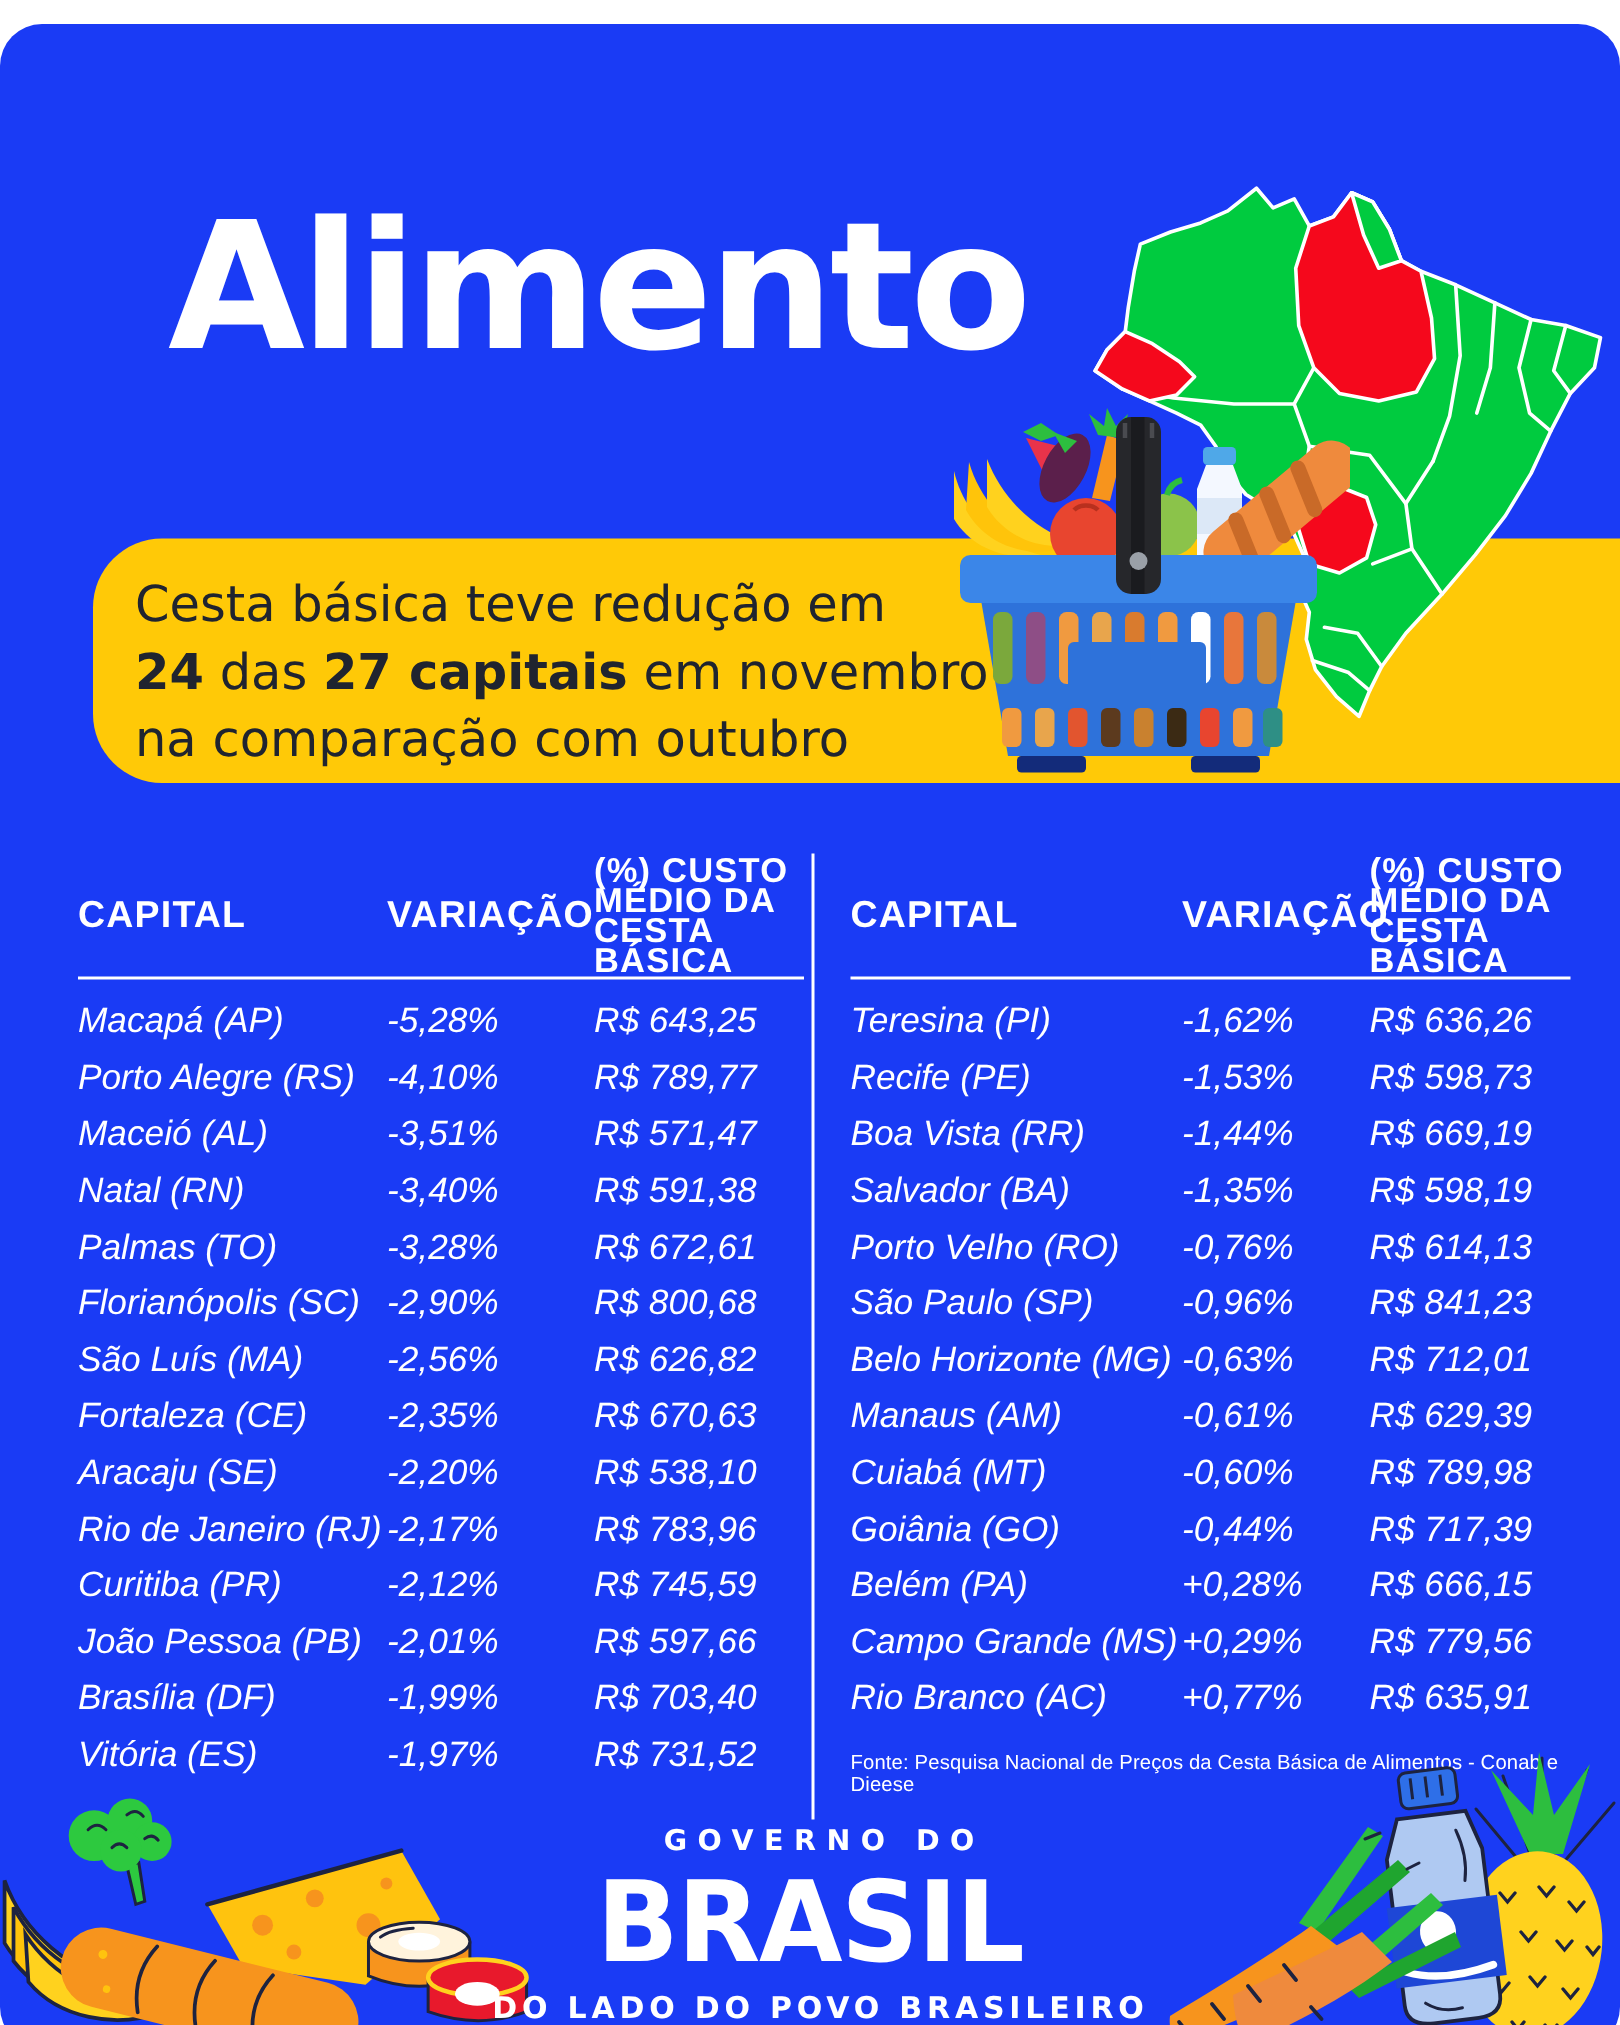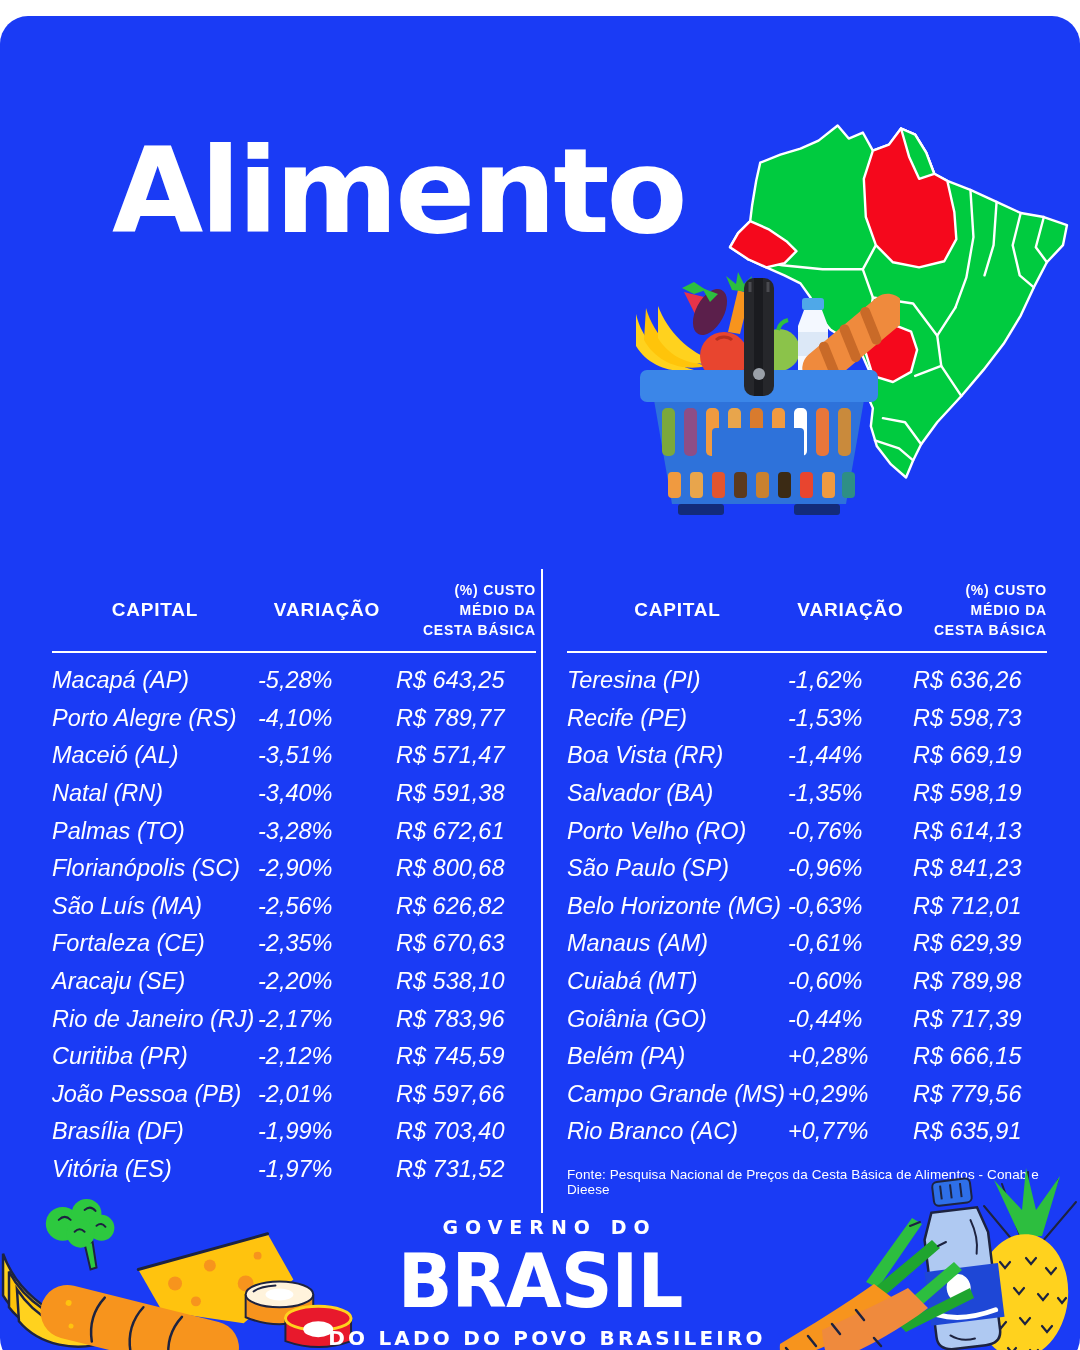--- a/index.html
+++ b/index.html
@@ -25,22 +25,22 @@
   
   .map{position:absolute;left:722px;top:100px;width:347px;height:368px;z-index:2;}
   .basket{position:absolute;left:632px;top:254px;width:268px;height:254px;z-index:3;}
   
   .tables{position:absolute;top:553px;left:52px;width:995px;z-index:2;}
   .t{position:absolute;top:0;font-family:"Liberation Sans",sans-serif;}
   .t-left{left:0;width:484px;--c1:206px;--c2:138px;--c3:140px;}
   .t-right{left:515px;width:480px;--c1:221px;--c2:125px;--c3:134px;}
   .t-head{display:grid;grid-template-columns:var(--c1) var(--c2) var(--c3);
     align-items:center;height:82px;border-bottom:2px solid #fff;}
-  .t-head .h{font-size:19px;font-weight:700;letter-spacing:0.8px;text-align:center;}
-  .t-head .h3{font-size:14px;line-height:20px;text-align:right;white-space:pre-line;}
+  .t-head .h{font-size:25px;font-weight:700;letter-spacing:0.8px;}
+  .t-head .h3{font-size:23px;line-height:20px;text-align:left;white-space:pre-line;}
   .t-rows{padding-top:9px;}
   .t-row{display:grid;grid-template-columns:var(--c1) var(--c2) var(--c3);
     align-items:center;height:37.6px;font-size:23.5px;font-weight:400;white-space:nowrap;font-style:italic;}
   .divider{position:absolute;left:489px;top:0;width:2px;height:644px;background:#fff;}
   .source{margin-top:16px;font-size:13.5px;letter-spacing:0.1px;font-weight:400;}
   
   .footer{position:absolute;top:1200px;left:0;right:0;text-align:center;z-index:3;}
   .footer .gov{font-size:19px;font-weight:700;letter-spacing:7px;padding-left:19px;}
   .footer .brand{font-size:72px;font-weight:800;letter-spacing:-1px;line-height:1;margin-top:7px;transform:scaleY(1.04);}
   .footer .tagline{font-size:20px;font-weight:700;letter-spacing:3.2px;margin-top:9px;padding-left:14px;}
@@ -50,20 +50,27 @@
 </style>
 </head>
 <body>
 
 <div class="page">
 
   <div class="title">
     <div class="l1">Alimento</div>
   </div>
 
+  <div class="banner">
+    <div class="txt">
+      <span>Cesta básica teve redução em</span><br>
+      <b>24</b><span> das </span><b>27 capitais</b><span> em novembro</span><br>
+      <span>na comparação com outubro</span>
+    </div>
+  </div>
 
   <svg class="map" viewBox="0 0 345 365">
     <g stroke="#ffffff" stroke-width="2.4" stroke-linejoin="round" stroke-linecap="round">
       <path fill="#00CB3F" d="M115,9 L126,22 L140,16 L150,34 L166,28 L178,12 L192,18 L203,36 L211,57 L224,64 L247,73 L273,85 L297,96 L320,100 L343,108 L339,128 L323,145 L310,170 L297,198 L280,226 L260,252 L238,278 L214,304 L198,326 L190,342 L183,359 L168,346 L154,328 L148,308 L150,290 L142,272 L146,252 L138,234 L124,222 L108,212 L96,198 L88,180 L78,166 L62,158 L44,150 L26,142 L8,130 L16,116 L28,104 L30,88 L34,64 L38,46 L58,38 L78,32 L96,24 Z"></path>
       <g fill="none">
         <path d="M26,142 L60,148 L100,152 L140,152 L153,128"></path>
         <path d="M247,73 L250,120 L243,160 L232,190"></path>
         <path d="M273,85 L270,128 L261,158"></path>
         <path d="M297,96 L289,128 L296,158 L310,170"></path>
         <path d="M232,190 L214,218 L218,248 L238,278"></path>

